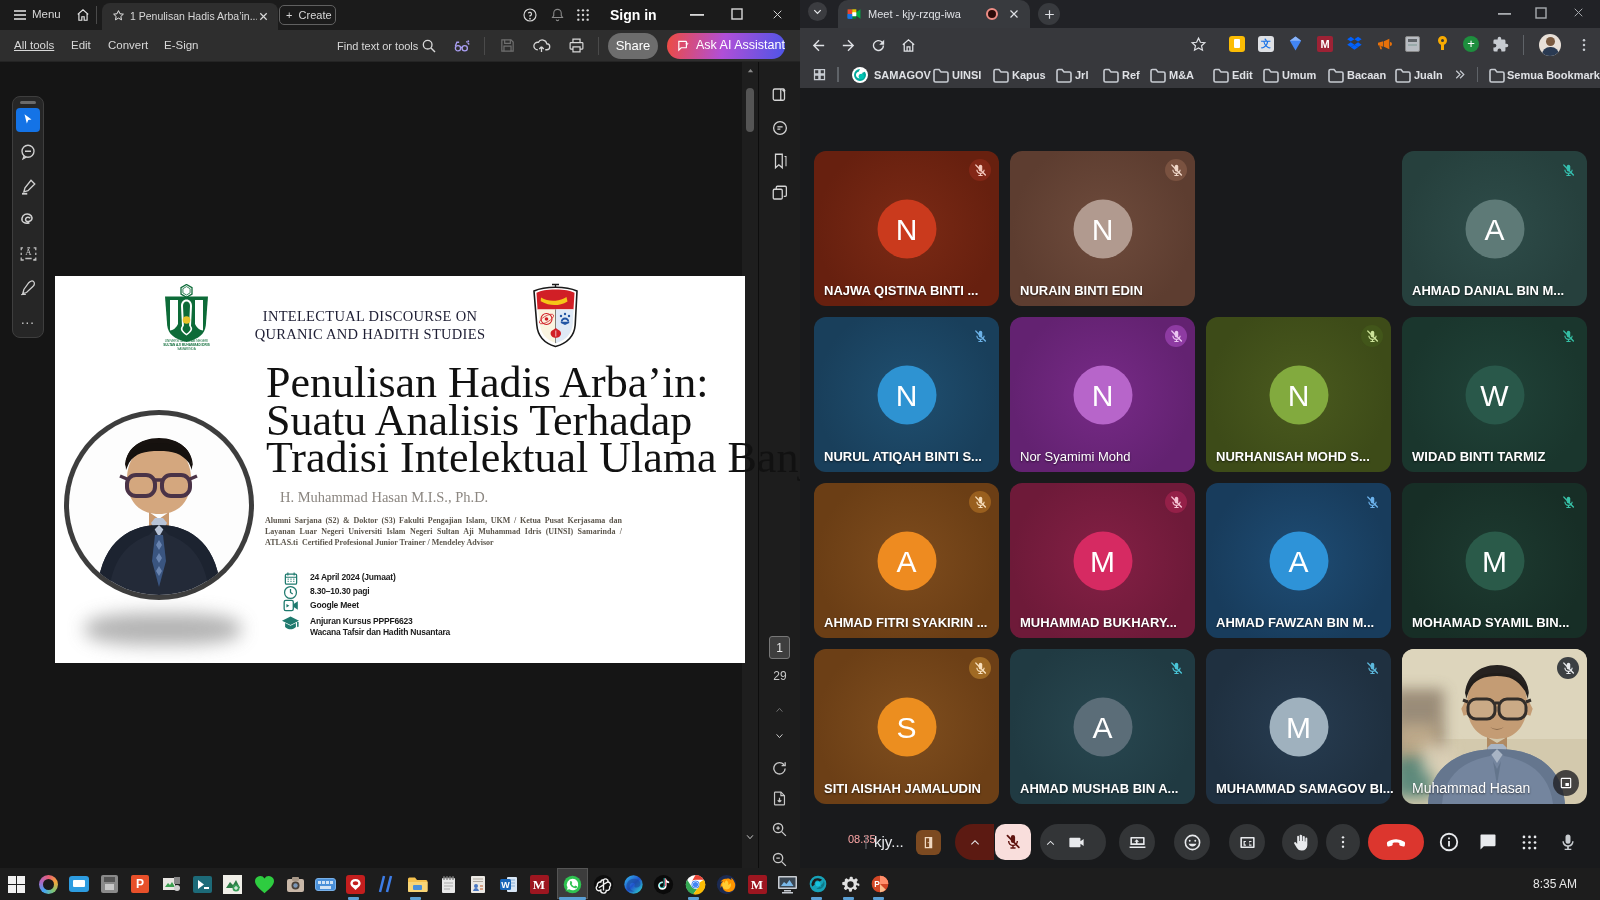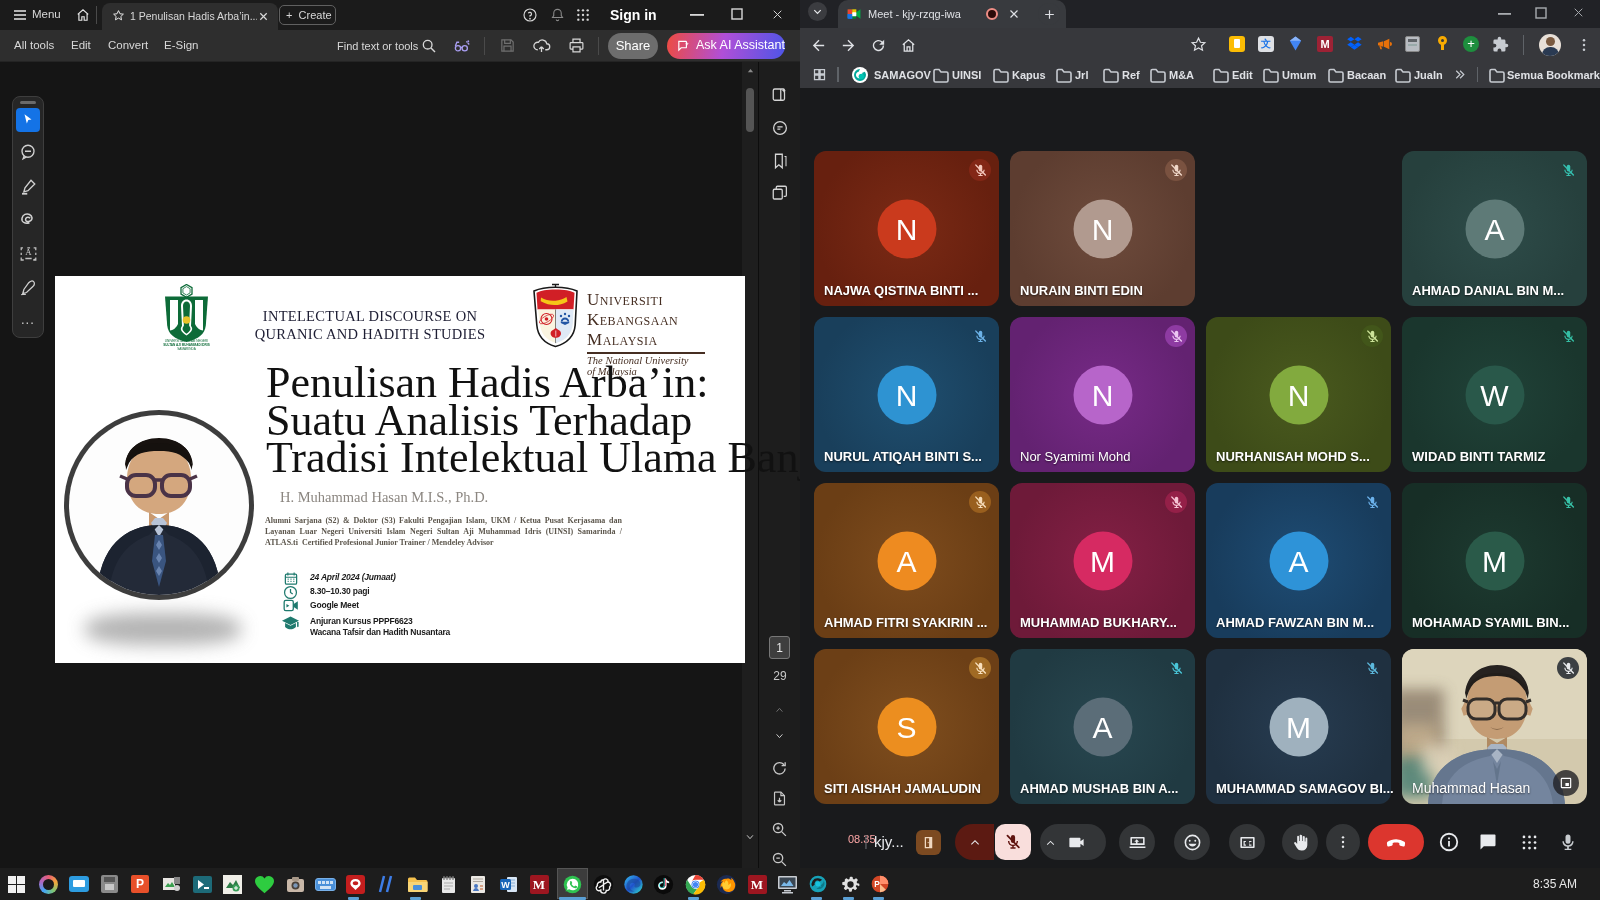--- a/index.html
+++ b/index.html
@@ -97,21 +97,21 @@
         <rect width="14" height="1.8" fill="#d8d8d8"></rect>
       </svg>
     <svg style="position:absolute;left:731px;top:8px;" width="12" height="12" viewBox="0 0 12 12" fill="none" stroke="#d8d8d8" stroke-width="1.4">
         <rect x="1" y="1" width="10" height="10"></rect>
       </svg>
     <svg style="position:absolute;left:771px;top:8px;" width="13" height="13" viewBox="0 0 24 24" fill="none" stroke="#d8d8d8" stroke-width="1.8">
         <path d="M5 5l14 14M19 5L5 19"></path>
       </svg>
   </div>
   <div id="ac-toolbar" class="abs">
-    <div class="ac-txt" style="position:absolute;left:14px;top:9px;">All tools</div>
+    <div class="ac-txt" style="position:absolute;left:14px;top:9px;text-decoration:underline;">All tools</div>
     <div class="ac-txt" style="position:absolute;left:71px;top:9px;">Edit</div>
     <div class="ac-txt" style="position:absolute;left:108px;top:9px;">Convert</div>
     <div class="ac-txt" style="position:absolute;left:164px;top:9px;">E-Sign</div>
     <div class="ac-txt" style="position:absolute;left:337px;top:10px;font-size:11px;">Find text or tools</div>
     <svg style="position:absolute;left:421px;top:8px;" width="16" height="16" viewBox="0 0 24 24" fill="none" stroke="#d8d8d8" stroke-width="2">
         <circle cx="10" cy="10" r="6.5"></circle>
         <path d="M15 15l6 6"></path>
       </svg>
     <svg style="position:absolute;left:453px;top:7px;" width="19" height="18" viewBox="0 0 24 24" fill="none" stroke="#a89df0" stroke-width="1.8">
         <circle cx="6" cy="15" r="3.5"></circle>
@@ -231,27 +231,20 @@
       <g fill="#2255a4">
           <circle cx="36" cy="31" r="1.2"></circle>
           <circle cx="40" cy="33" r="1.2"></circle>
           <circle cx="32" cy="33" r="1.2"></circle>
           <path d="M36 34.5a4.2 4.2 0 0 1 4.2 4.2l-1.7-.2a2.6 2.6 0 0 0-5 0l-1.7.2A4.2 4.2 0 0 1 36 34.5z"></path>
           <path d="M31.8 38.7h8.4v1.4l-4.2 1.8-4.2-1.8z"></path>
         </g>
       <path d="M26.8 45c2.8 2.2 5.2 2.6 5.2 5.4s-2.6 4.3-5.2 4.3-5.2-1.5-5.2-4.3 2.4-3.2 5.2-5.4z" fill="#d11f26"></path>
       <path d="M26.8 47.5v6" stroke="#fff" stroke-width=".7"></path>
     </svg>
-    <div style="position:absolute;left:532px;top:14px;font-family:'Liberation Serif',serif;color:#462e22;">
-      <div style="font-size:12px;letter-spacing:.5px;"><span style="font-size:17px;">U</span>NIVERSITI</div>
-      <div style="font-size:12px;letter-spacing:.5px;"><span style="font-size:17px;">K</span>EBANGSAAN</div>
-      <div style="font-size:12px;letter-spacing:.5px;"><span style="font-size:17px;">M</span>ALAYSIA</div>
-      <div style="width:118px;height:1.5px;background:#462e22;margin-top:2px;"></div>
-      <div style="font-style:italic;font-size:10.5px;margin-top:1px;">The National University<br>of Malaysia</div>
-    </div>
     <div style="position:absolute;left:211px;top:88px;font-family:'Liberation Serif',serif;font-size:44px;color:#111;line-height:37.5px;white-space:nowrap;">Penulisan Hadis Arba’in:<br>Suatu Analisis Terhadap<br>Tradisi Intelektual Ulama Banjar</div>
     <div style="position:absolute;left:225px;top:213px;font-family:'Liberation Serif',serif;font-size:14.5px;color:#8b8680;">H. Muhammad Hasan M.I.S., Ph.D.</div>
     <div style="position:absolute;left:210px;top:240px;width:357px;font-family:'Liberation Serif',serif;font-size:8px;font-weight:bold;color:#5c564c;line-height:10.9px;">
       <div style="text-align-last:justify;">Alumni Sarjana (S2) &amp; Doktor (S3) Fakulti Pengajian Islam, UKM / Ketua Pusat Kerjasama dan</div>
       <div style="text-align-last:justify;text-align:right;">Layanan Luar Negeri Universiti Islam Negeri Sultan Aji Muhammad Idris (UINSI) Samarinda /</div>
       <div>ATLAS.ti&nbsp; Certified Profesional Junior Trainer / Mendeley Advisor</div>
     </div>
     <svg style="position:absolute;left:228px;top:295px;" width="16" height="15" viewBox="0 0 24 24" fill="none" stroke="#1f7a6e" stroke-width="2">
         <rect x="3" y="5" width="18" height="16" rx="2"></rect>
         <path d="M7 2.5V7M17 2.5V7M3 10h18" stroke-width="1.8"></path>
@@ -264,21 +257,21 @@
     <svg style="position:absolute;left:228px;top:323px;" width="16" height="13" viewBox="0 0 24 20" fill="none" stroke="#1f7a6e" stroke-width="2">
         <rect x="1.5" y="2" width="14" height="16" rx="2.5"></rect>
         <path d="M15.5 8l7-4.5v13L15.5 12" fill="#1f7a6e" stroke="none"></path>
         <path d="M5 7.5l4.5 2.8L5 13z" fill="#1f7a6e" stroke="none"></path>
       </svg>
     <svg style="position:absolute;left:226px;top:339px;" width="19" height="17" viewBox="0 0 24 22" fill="#1f7a6e">
         <path d="M12 2L1 7.5 12 13l11-5.5z"></path>
         <path d="M5 10.5v5c2 2 4.5 3 7 3s5-1 7-3v-5l-7 3.5z"></path>
         <path d="M21.5 9v6l1 .8 1-.8V9z" transform="translate(-1,0)"></path>
       </svg>
-    <div class="sched" style="left:255px;top:296px;font-style:italic;">24 April 2024 (Jumaat)</div>
+    <div class="sched" style="left:255px;top:296px;">24 April 2024 (Jumaat)</div>
     <div class="sched" style="left:255px;top:310px;">8.30–10.30 pagi</div>
     <div class="sched" style="left:255px;top:324px;">Google Meet</div>
     <div class="sched" style="left:255px;top:340px;">Anjuran Kursus PPPF6623</div>
     <div class="sched" style="left:255px;top:351px;">Wacana Tafsir dan Hadith Nusantara</div>
     <div style="position:absolute;left:9px;top:134px;width:190px;height:190px;border-radius:50%;background:#3d3d3d;"></div>
     <svg style="position:absolute;left:14px;top:139px;" width="180" height="180" viewBox="0 0 180 180">
       <defs>
           <clipPath id="pc">
             <circle cx="90" cy="90" r="90"></circle>
           </clipPath>
@@ -331,21 +324,21 @@
     <div style="position:absolute;left:8px;top:215px;color:#d0d0d0;font-size:13px;letter-spacing:1px;">...</div>
   </div>
 </div>
 <div id="chrome" class="abs">
   <div id="ch-tabbar" class="abs">
     <div style="position:absolute;left:8px;top:2px;width:19px;height:19px;border-radius:50%;background:#3b3c40;display:flex;align-items:center;justify-content:center;">
       <svg width="11" height="11" viewBox="0 0 24 24" fill="none" stroke="#e8eaed" stroke-width="2.6">
           <path d="M5 9l7 7 7-7"></path>
         </svg>
     </div>
-    <div style="position:absolute;left:38px;top:0;width:228px;height:28px;background:#383a3e;border-radius:10px 10px 0 0;">
+    <div style="position:absolute;left:38px;top:0;width:192px;height:28px;background:#383a3e;border-radius:10px 10px 0 0;">
       <svg style="position:absolute;left:9px;top:7px;" width="14" height="14" viewBox="0 0 24 24">
         <rect x="1" y="4" width="15" height="16" rx="2" fill="#00832d"></rect>
         <rect x="1" y="4" width="8" height="8" fill="#ea4335"></rect>
         <rect x="1" y="12" width="8" height="8" fill="#1a73e8" rx="0"></rect>
         <path d="M1 18a2 2 0 0 0 2 2h6v-8H1z" fill="#1a73e8"></path>
         <rect x="9" y="4" width="7" height="8" fill="#fbbc04"></rect>
         <path d="M16 9l7-5v16l-7-5z" fill="#00ac47"></path>
         <rect x="9" y="9" width="7" height="7" fill="#fff" rx="1"></rect>
       </svg>
       <div style="position:absolute;left:30px;top:8px;color:#dfe1e5;font-size:11px;">Meet - kjy-rzqg-iwa</div>

